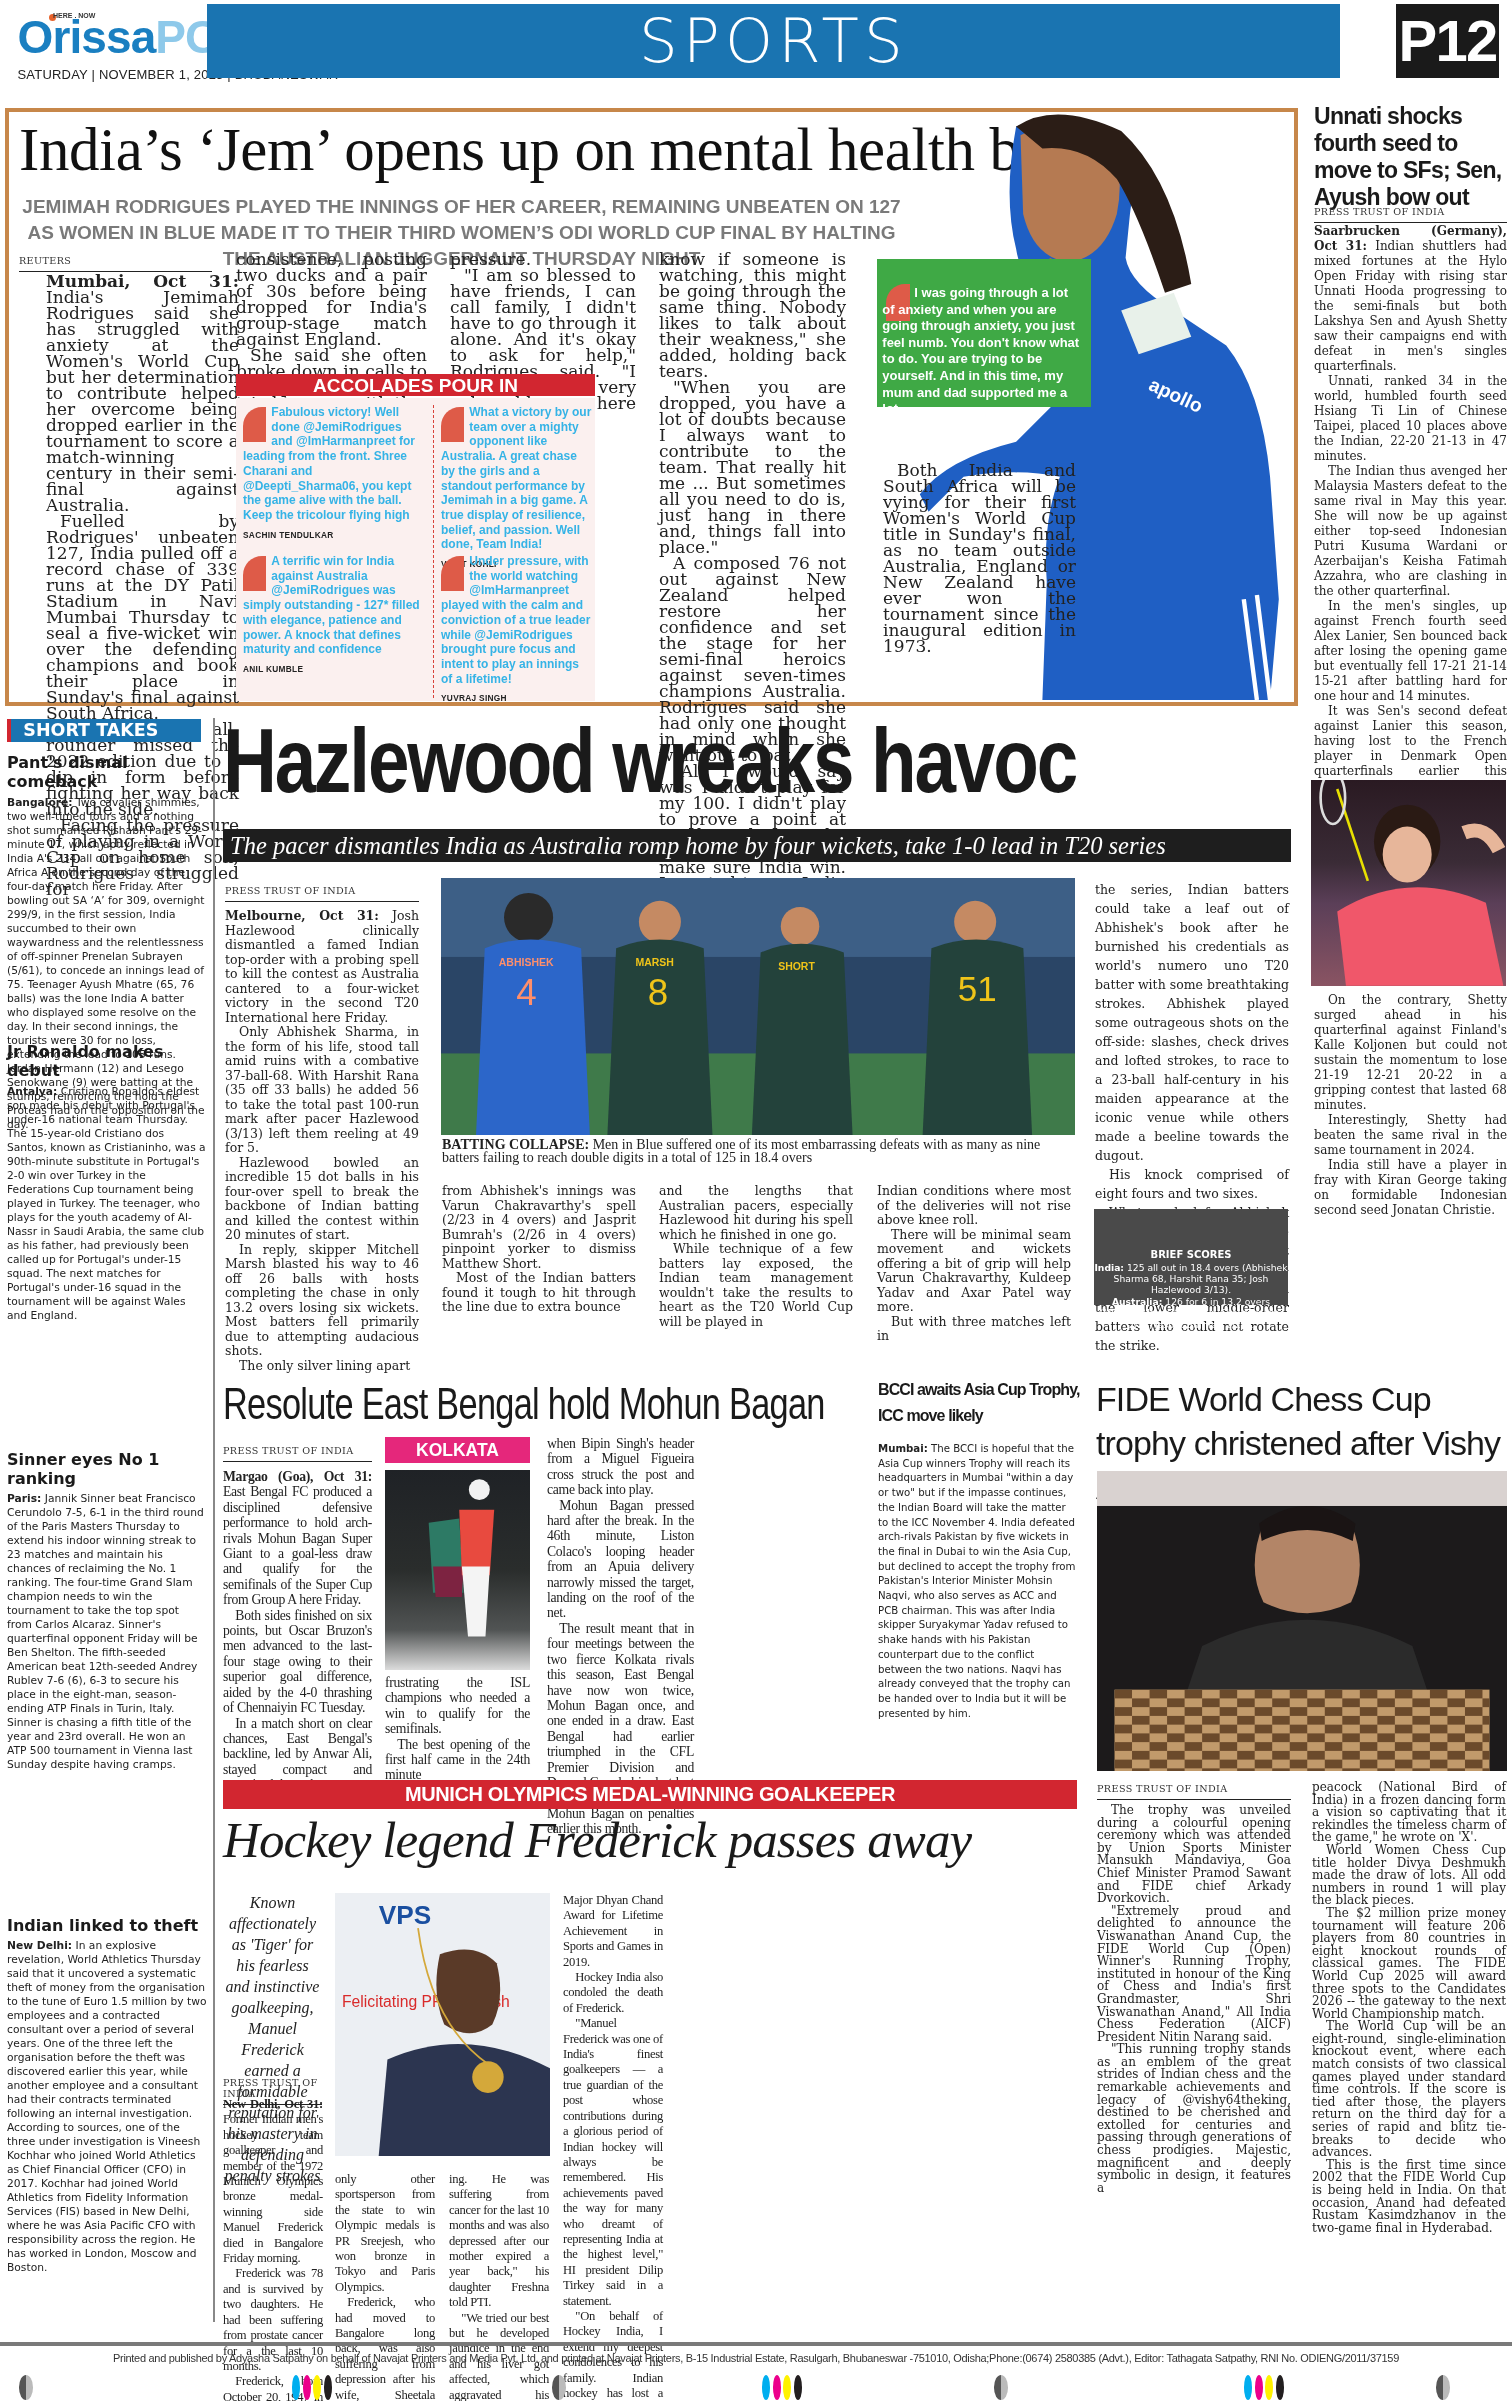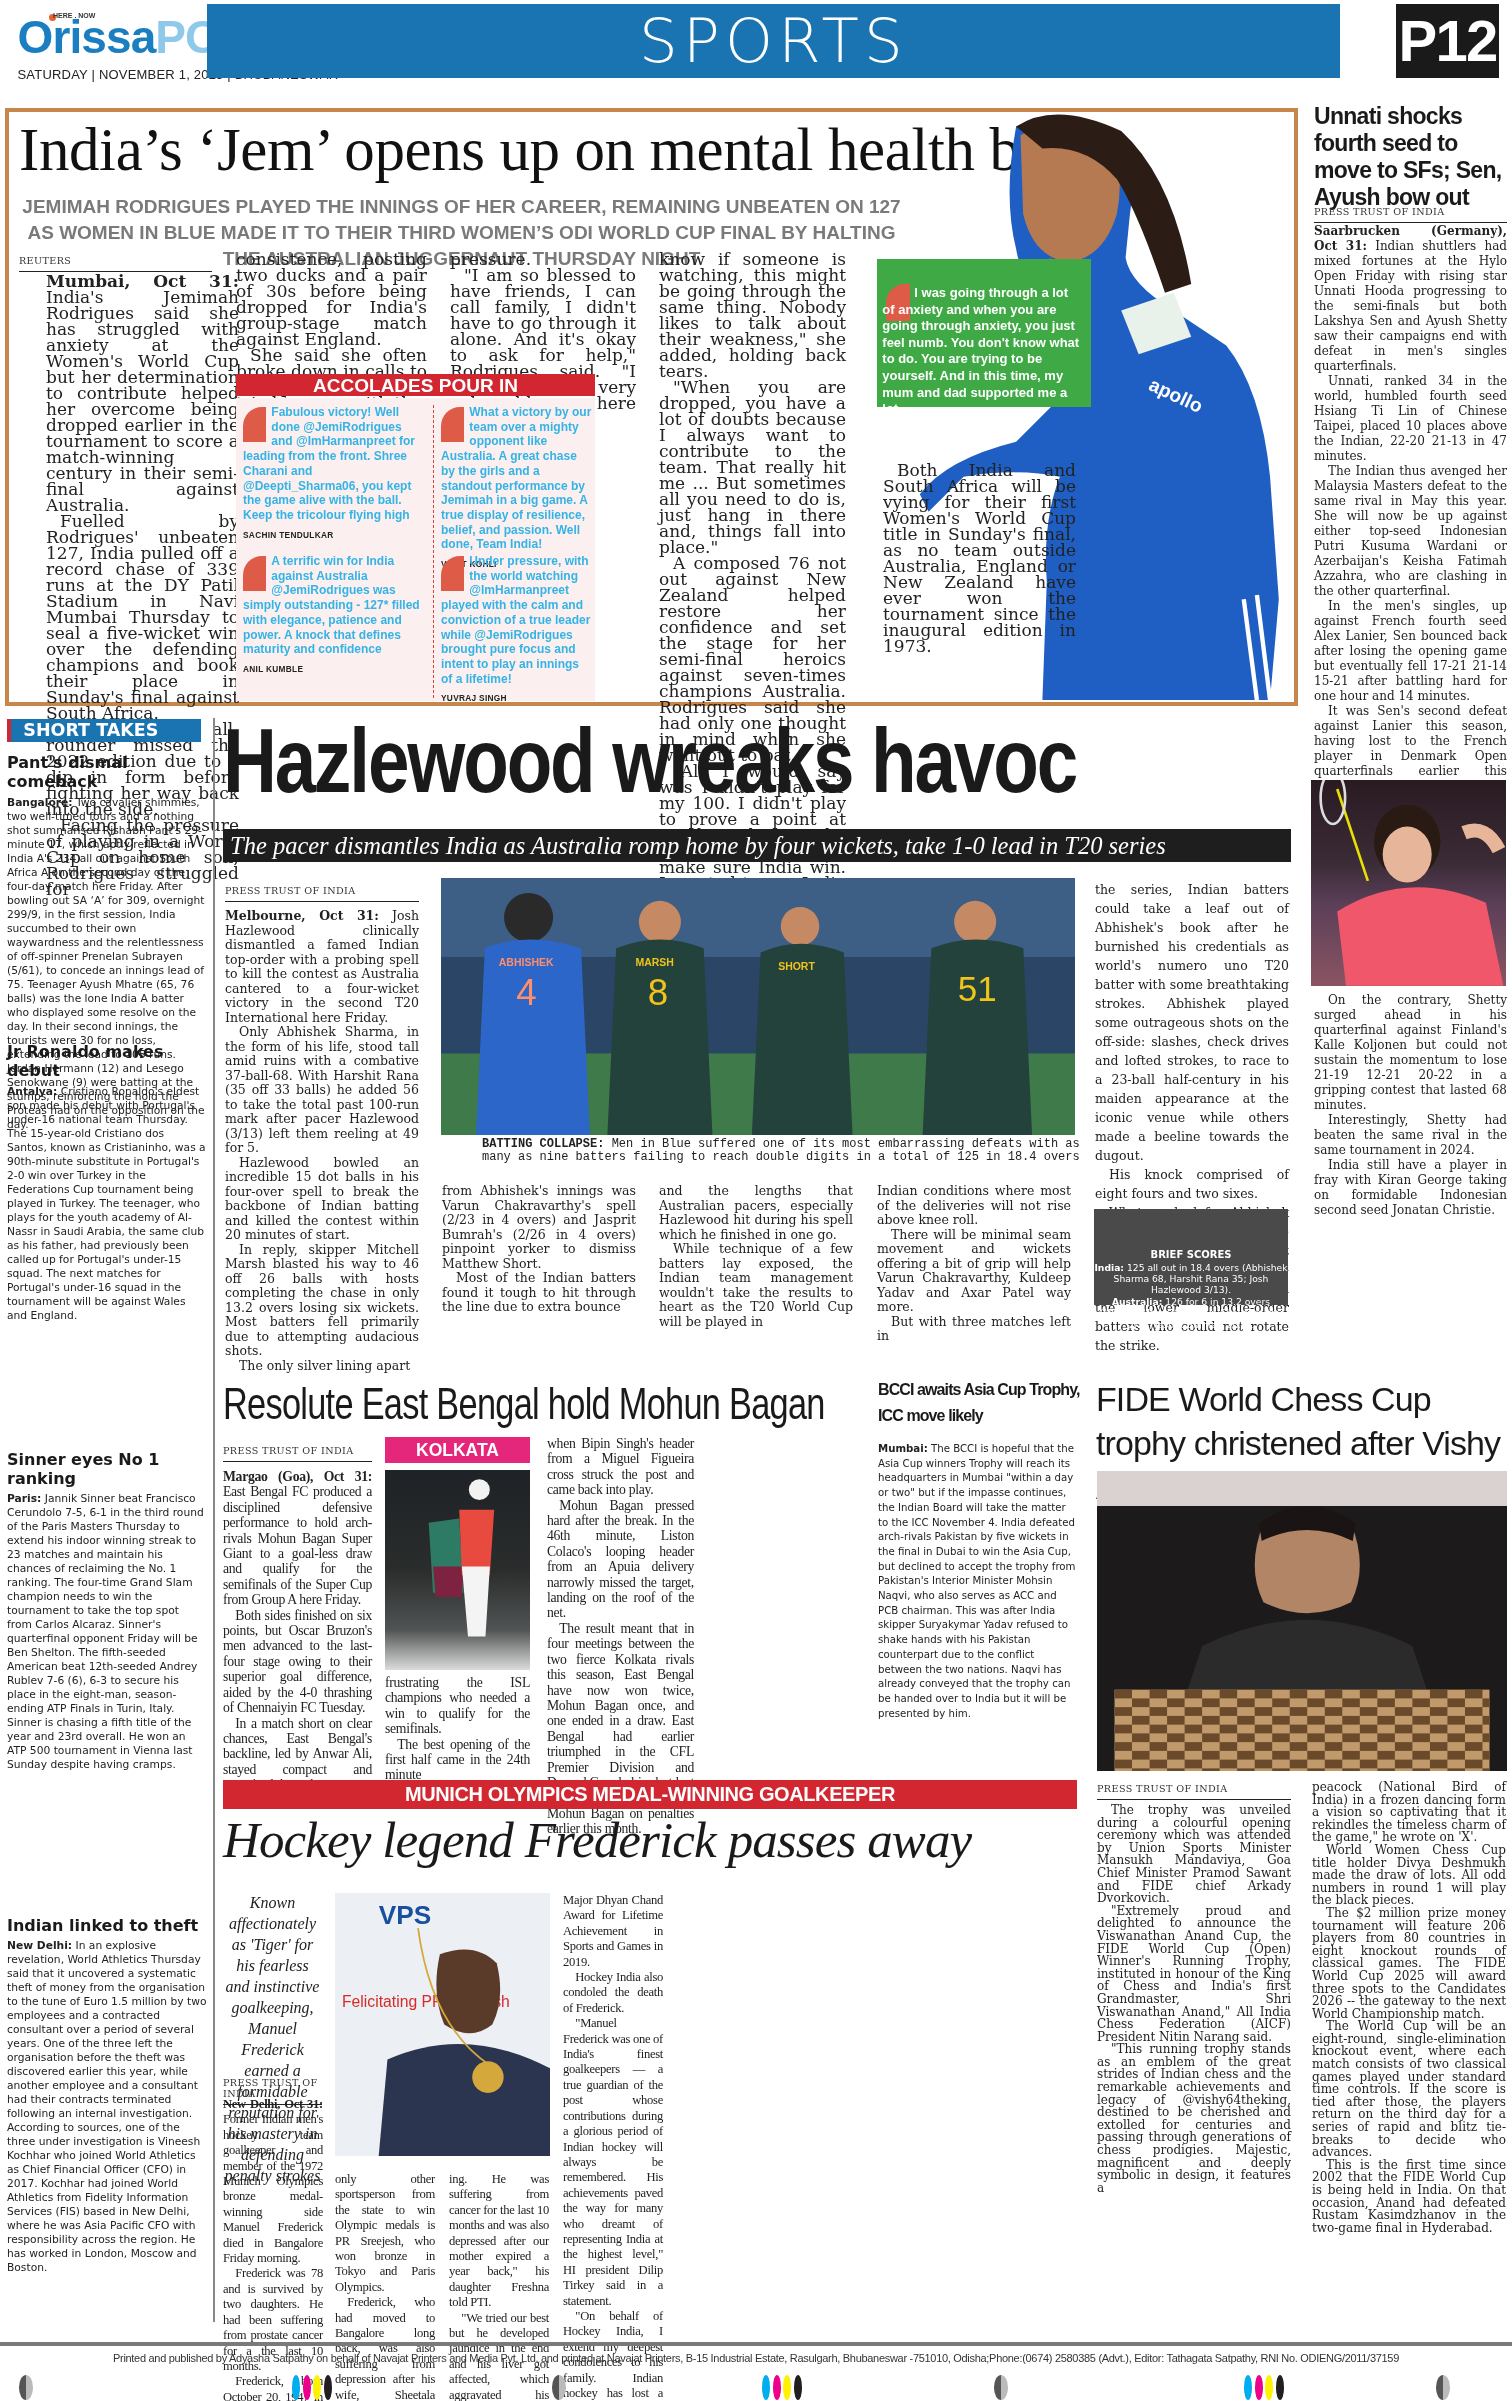--- a/index.html
+++ b/index.html
@@ -49,21 +49,21 @@
   .short-bar { left: 7px; top: 719px; width: 194px; height: 23px; background: #1a74b1; color: #fff; font-family: "DejaVu Sans", sans-serif; font-weight: 700; font-size: 17.5px; line-height: 23px; padding-left: 12.3px; border-left: 4.4px solid #d22630; }
   .st-head { font-family: "DejaVu Sans", sans-serif; font-weight: 700; font-size: 16px; line-height: 19px; color: #1a1a1a; }
   .st-body { font-family: "DejaVu Sans", sans-serif; font-size: 10.7px; line-height: 14px; color: #222; }
   .st-body b { font-weight: 700; }
   .st-rule { left: 213px; top: 718px; width: 1.8px; height: 1604px; background: #888; }
 
   
   .haz-headline { left: 223px; top: 708px; width: 1068px; font-family: "Liberation Sans", sans-serif; font-weight: 700; font-size: 91px; line-height: 105px; color: #1a1a1a; letter-spacing: -2.6px; transform: scaleX(0.82); transform-origin: left; white-space: nowrap; }
   .haz-deck { left: 223px; top: 829px; width: 1068px; height: 33px; background: #1e1e1e; color: #fff; font-family: "Liberation Serif", serif; font-style: italic; font-size: 24.5px; line-height: 33px; padding-left: 7px; white-space: nowrap; overflow: hidden; }
   .cricket-photo { left: 441px; top: 878px; width: 634px; height: 257px; overflow: hidden; }
-  .caption { font-family: Liberation Mono, monospace; font-size: 12px; line-height: 13px; color: #222; margin-left: 40px; }
+  .caption { font-family: Liberation Serif, serif; font-size: 14px; line-height: 13px; color: #222; }
   .caption b { font-weight: 700; }
   .brief-box { left: 1094px; top: 1209px; width: 194px; height: 96px; background: #4a4a4a; color: #fff; font-family: "DejaVu Sans", sans-serif; font-size: 9.2px; line-height: 11.4px; text-align: center; padding-top: 2.6px; }
   .brief-box .bt { font-weight: 700; font-size: 10px; line-height: 14px; margin-top: 36px; }
 
   
   .eb-headline { left: 223px; top: 1377px; font-family: "Liberation Sans", sans-serif; font-size: 44px; line-height: 53px; color: #1a1a1a; transform: scaleX(0.78); transform-origin: left; white-space: nowrap; letter-spacing: -0.9px; }
   .kd-bar { left: 385px; top: 1437px; width: 145px; height: 26px; background: #e5277b; color: #fff; font-family: "Liberation Sans", sans-serif; font-weight: 700; font-size: 17.5px; text-align: center; line-height: 26px; }
   .football-photo { left: 385px; top: 1470px; width: 145px; height: 200px; overflow: hidden; background: linear-gradient(180deg,#1f2226 0%,#2a2d2c 50%,#515454 80%,#dcdcdc 100%); }
   .cond-col { font-family: "Liberation Serif", serif; font-size: 13.7px; line-height: 15.4px; text-align: justify; color: #222; letter-spacing: -0.3px; }
   .cond-col p { text-indent: 12.3px; }

